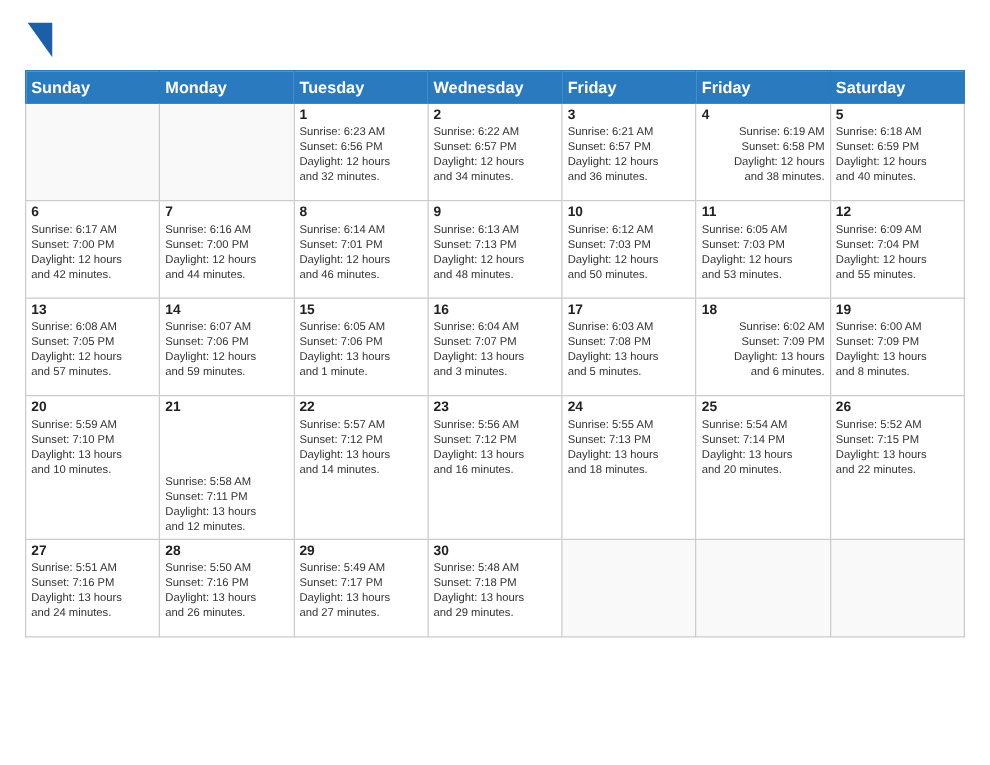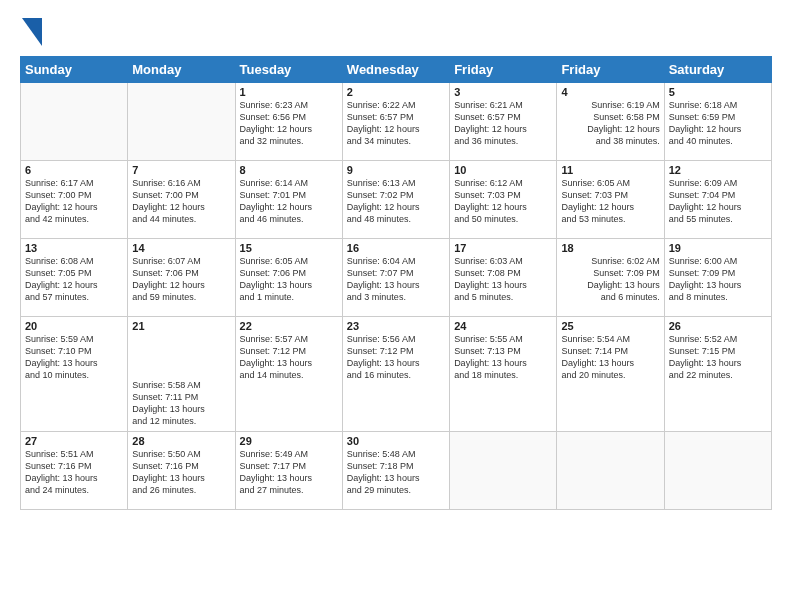--- a/index.html
+++ b/index.html
@@ -193,21 +193,21 @@
           <td>
             <span class="day-number">8</span>
             <div class="day-info" style="white-space: pre-line;">Sunrise: 6:14 AM
 Sunset: 7:01 PM
 Daylight: 12 hours
 and 46 minutes.</div>
           </td>
           <td>
             <span class="day-number">9</span>
             <div class="day-info" style="white-space: pre-line;">Sunrise: 6:13 AM
-Sunset: 7:02 PM
+Sunset: 7:13 PM
 Daylight: 12 hours
 and 48 minutes.</div>
           </td>
           <td>
             <span class="day-number">10</span>
             <div class="day-info" style="white-space: pre-line;">Sunrise: 6:12 AM
 Sunset: 7:03 PM
 Daylight: 12 hours
 and 50 minutes.</div>
           </td>

